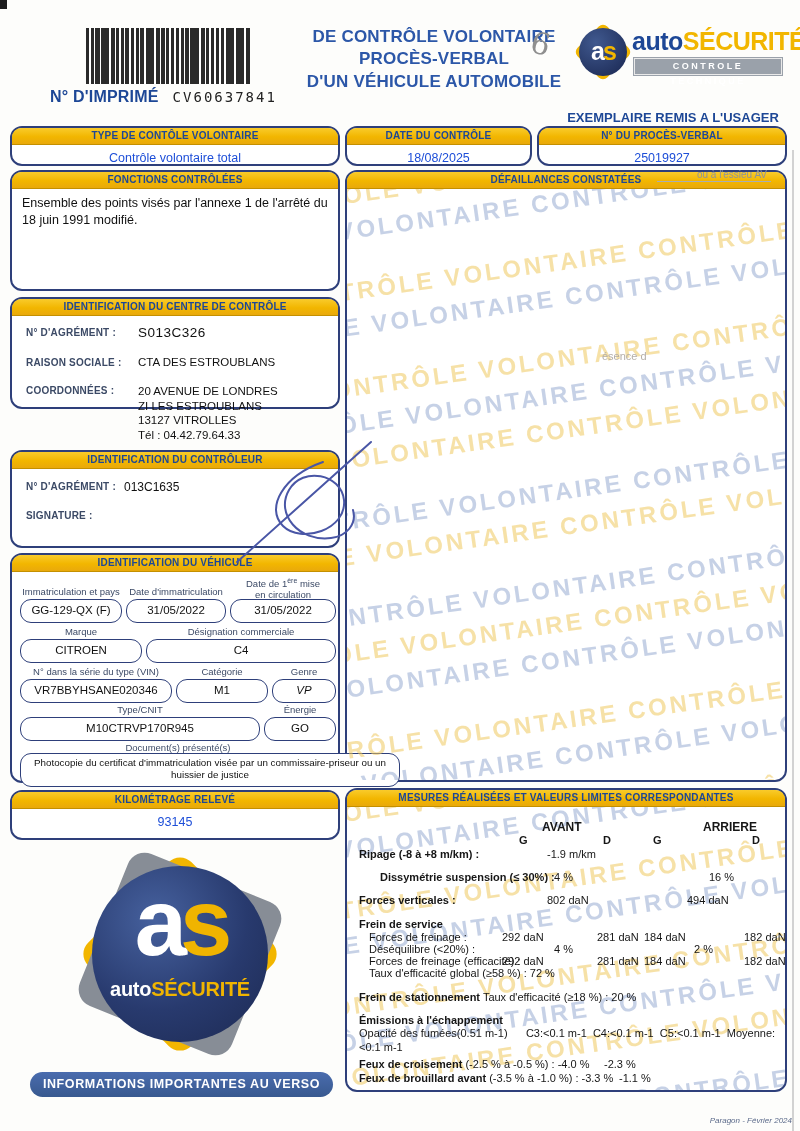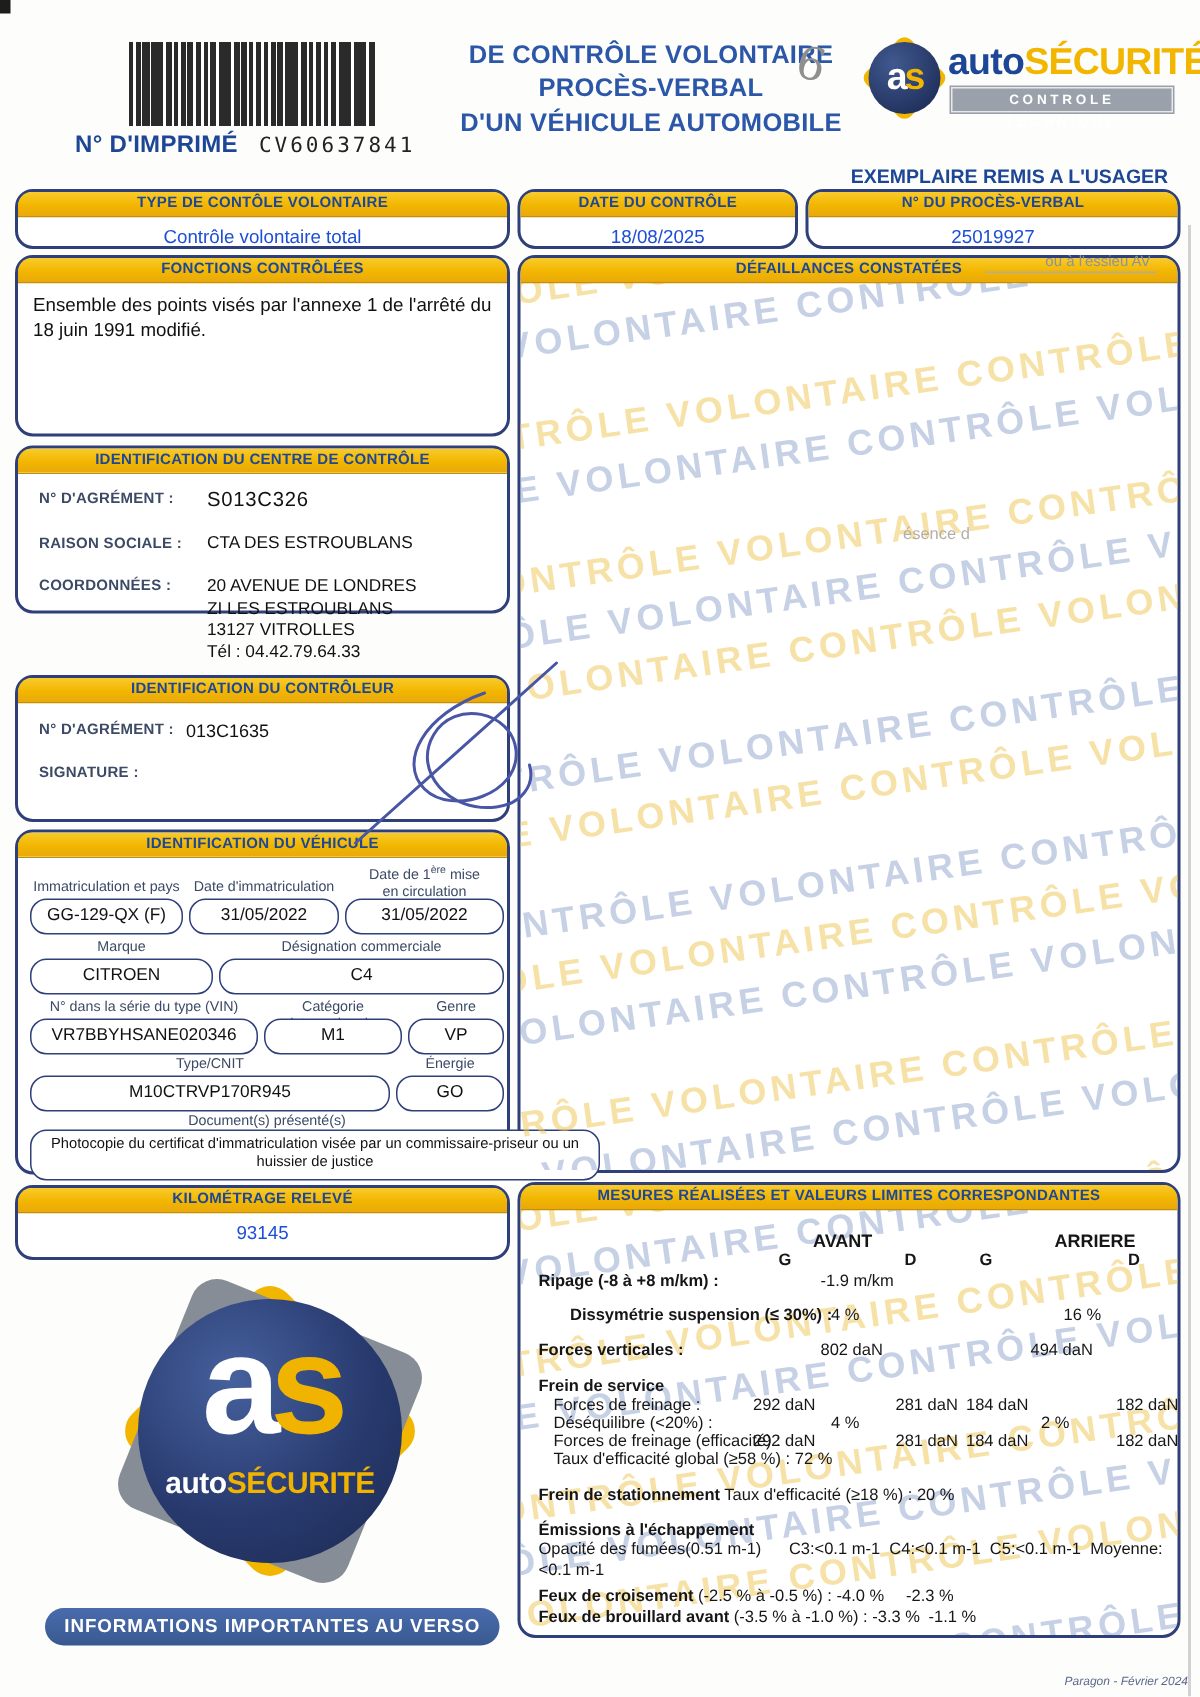--- a/index.html
+++ b/index.html
@@ -240,21 +240,21 @@
   <div class="vlabel" style="left:8px; top:72px; width:122px;">Marque</div>
   <div class="vfield" style="left:8px; top:84px; width:122px;">CITROEN</div>
   <div class="vlabel" style="left:134px; top:72px; width:190px;">Désignation commerciale</div>
   <div class="vfield" style="left:134px; top:84px; width:190px;">C4</div>
 
   <div class="vlabel" style="left:8px; top:112px; width:152px;">N° dans la série du type (VIN)</div>
   <div class="vfield" style="left:8px; top:124px; width:152px;">VR7BBYHSANE020346</div>
   <div class="vlabel" style="left:164px; top:112px; width:92px;">Catégorie internationale</div>
   <div class="vfield" style="left:164px; top:124px; width:92px;">M1</div>
   <div class="vlabel" style="left:260px; top:112px; width:64px;">Genre</div>
-  <div class="vfield" style="left:260px; top:124px; width:64px;">VP</div>
+  <div class="vfield" style="left:260px; top:124px; width:64px;font-style:italic;">VP</div>
 
   <div class="vlabel" style="left:8px; top:150px; width:240px;">Type/CNIT</div>
   <div class="vfield" style="left:8px; top:162px; width:240px;">M10CTRVP170R945</div>
   <div class="vlabel" style="left:252px; top:150px; width:72px;">Énergie</div>
   <div class="vfield" style="left:252px; top:162px; width:72px;">GO</div>
 
   <div class="vlabel" style="left:8px; top:188px; width:316px;">Document(s) présenté(s)</div>
   <div class="vfield two-line" style="left:8px; top:198px; width:380px;">Photocopie du certificat d'immatriculation visée par un commissaire-priseur ou un huissier de justice</div>
 </div>
 

